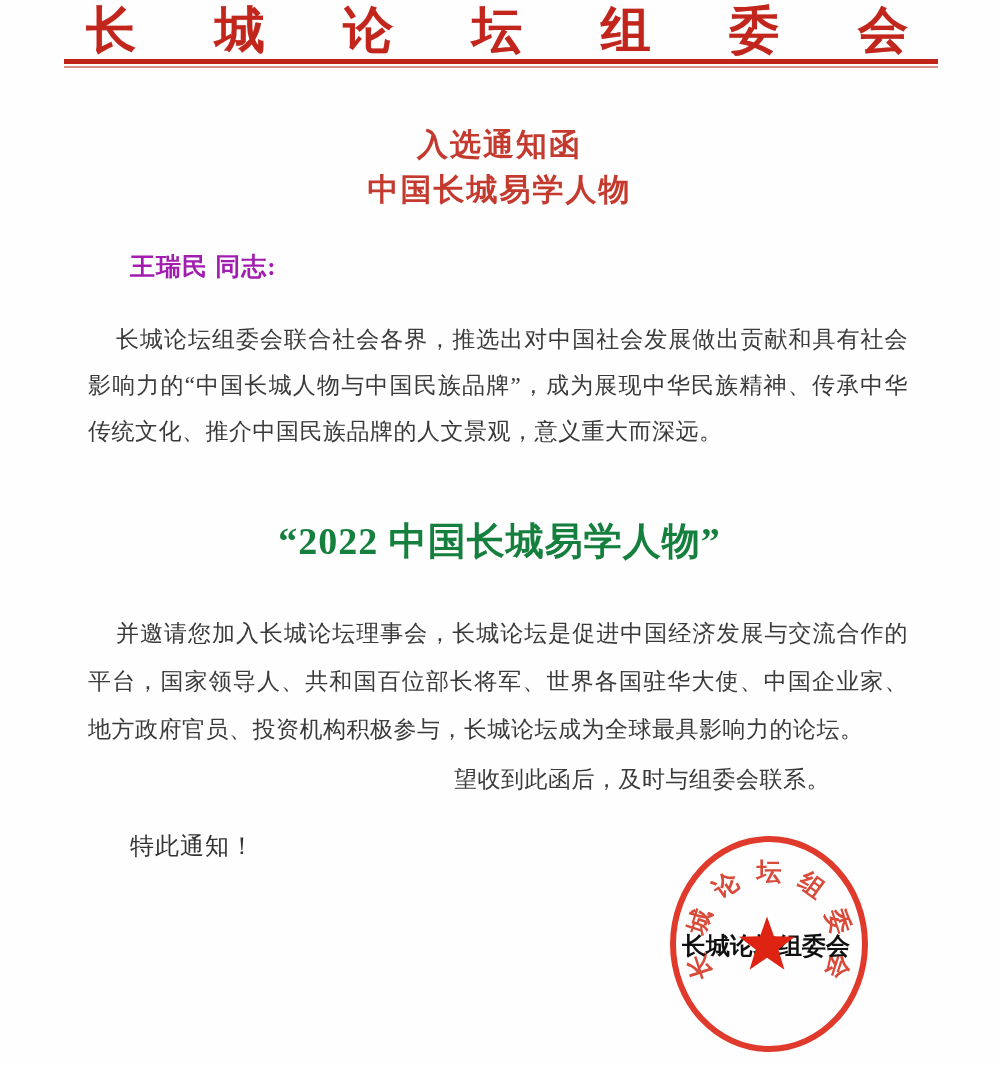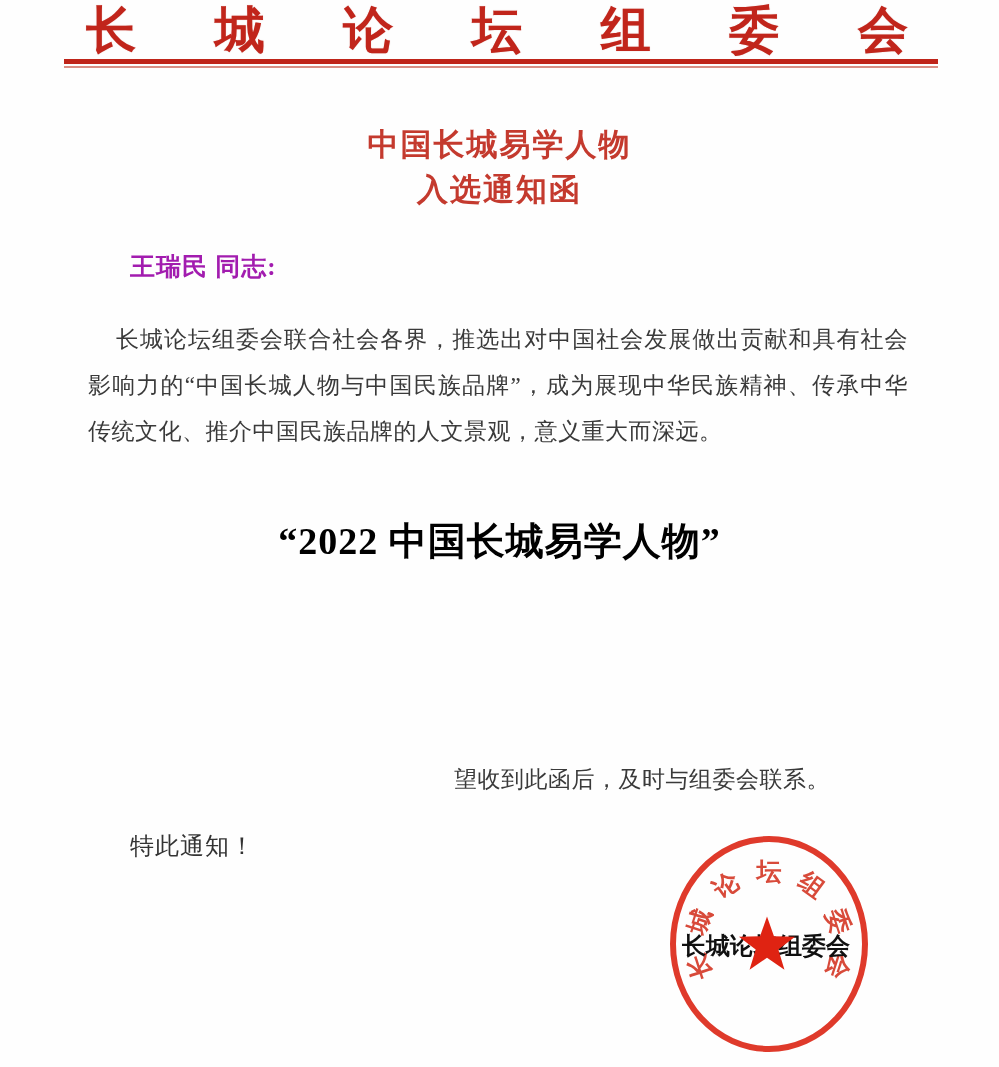--- a/index.html
+++ b/index.html
@@ -37,21 +37,21 @@
   }
   .indent { text-indent:28px; }
   .p1 { top:317px; }
   .p2 { top:464px; text-indent:30px; }
   .p3 { top:610px; line-height:48px; }
   .p4 { left:130px; top:757px; width:700px; text-align:right; }
   .closing { position:absolute; left:130px; top:830px; font-size:24px; color:#333; letter-spacing:1px; }
   .award {
     position:absolute; left:0; top:516px; width:100%;
     text-align:center; font-size:38px; font-weight:bold;
-    color:#000000; letter-spacing:1px;
+    color:#15803d; letter-spacing:1px;
   }
   
   .seal {
     position:absolute; left:670px; top:836px; width:198px; height:216px;
     border:6px solid #df3a2b; border-radius:50%; z-index:1;
   }
   .seal-arc { position:absolute; inset:0; color:#d84a3a; font-size:25px; font-weight:bold; }
   .seal-arc span { position:absolute; left:50%; top:50%; }
   .signature {
     position:absolute; left:682px; top:930px; z-index:2;
@@ -73,31 +73,32 @@
       <span>组</span>
       <span>委</span>
       <span>会</span>
     </div>
   <div class="title-rule">
     <div class="bar-thick"></div>
     <div class="bar-thin"></div>
   </div>
 
   <div class="subtitle">
+    <div>入选通知函</div>
     <div>中国长城易学人物</div>
-    <div>入选通知函</div>
   </div>
 
   <div class="recipient">王瑞民 同志:</div>
 
   <div class="para p1 indent">长城论坛组委会联合社会各界，推选出对中国社会发展做出贡献和具有社会影响力的“中国长城人物与中国民族品牌”，成为展现中华民族精神、传承中华传统文化、推介中国民族品牌的人文景观，意义重大而深远。</div>
 
 
   <div class="award">“2022 中国长城易学人物”</div>
 
+  <div class="para p3 indent">并邀请您加入长城论坛理事会，长城论坛是促进中国经济发展与交流合作的平台，国家领导人、共和国百位部长将军、世界各国驻华大使、中国企业家、地方政府官员、投资机构积极参与，长城论坛成为全球最具影响力的论坛。</div>
 
   <div class="para p4">望收到此函后，及时与组委会联系。</div>
 
   <div class="closing">特此通知！</div>
 
   <div class="seal">
     <div class="seal-arc">
         <span style="transform: translate(-50%, -50%) rotate(-108deg) translateY(-73px);">长</span>
         <span style="transform: translate(-50%, -50%) rotate(-72deg) translateY(-73px);">城</span>
         <span style="transform: translate(-50%, -50%) rotate(-36deg) translateY(-73px);">论</span>

